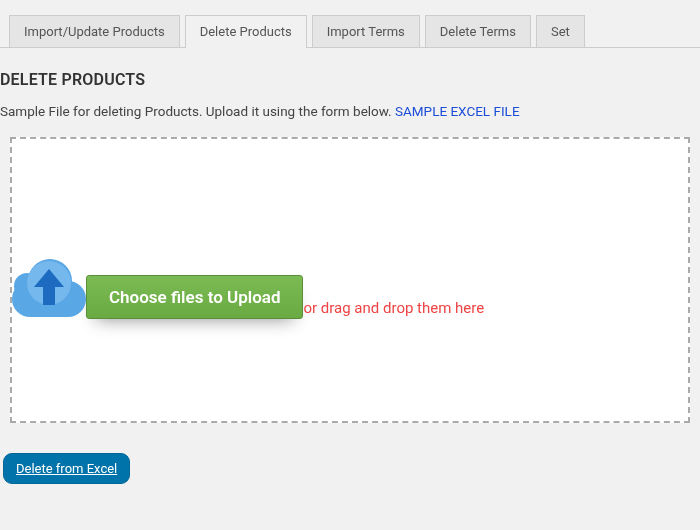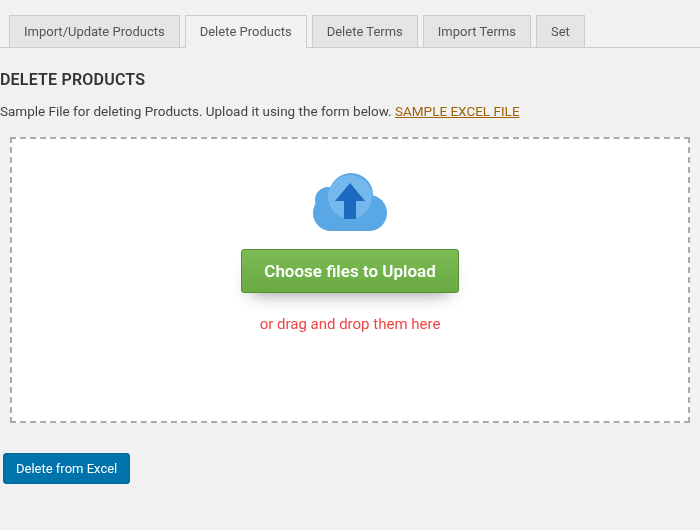--- a/index.html
+++ b/index.html
@@ -19,29 +19,29 @@
     white-space: nowrap;
   }
   .tab.active { background: #f1f1f1; position: relative; }
   .tab.active::after {
     content: ""; position: absolute; left: 0; right: 0; bottom: -1px; height: 1px; background: #f1f1f1;
   }
 
   .content { padding: 0 0 0 0; }
   .heading { font-size: 16px; font-weight: 600; letter-spacing: .2px; margin: 22px 0 14px 0; color: #333; }
   .desc { font-size: 13.5px; margin: 0 0 18px 0; color: #444; }
-  .desc a { color: #a16207; text-decoration: underline; cursor: pointer; }
+  .desc a { color: #1d4ed8; cursor: pointer; }
 
   .dropzone {
     border: 2px dashed #aaa;
     background: #fff;
     margin: 0 10px;
     height: 286px;
     display: flex;
-    flex-direction: column;
+    flex-direction: row;
     align-items: center;
     padding-top: 34px;
   }
 
   
   .cloud-wrap { width: 74px; height: 60px; position: relative; margin-bottom: 16px; }
   .cloud {
     position: absolute; inset: 0;
     background: #5aa7e6;
     border-radius: 34px;
@@ -84,32 +84,33 @@
   }
   .drag-hint { margin-top: 22px; font-size: 15px; color: #ef4444; }
 
   .delete-btn {
     margin: 30px 0 0 3px;
     background: #0073aa;
     border: 1px solid #006799;
     color: #fff;
     font-size: 13px;
     padding: 7px 12px;
-    border-radius: 3px;
+    border-radius: 9px;
     cursor: pointer;
+    text-decoration: underline;
   }
 </style>
 </head>
 <body>
 
 <div class="tabs">
   <div class="tab">Import/Update Products</div>
   <div class="tab active">Delete Products</div>
+  <div class="tab">Import Terms</div>
   <div class="tab">Delete Terms</div>
-  <div class="tab">Import Terms</div>
   <div class="tab">Set</div>
 </div>
 
 <div class="content">
   <h2 class="heading">DELETE PRODUCTS</h2>
   <p class="desc">
     <span>Sample File for deleting Products. Upload it using the form below. </span><a>SAMPLE EXCEL FILE</a>
   </p>
 
   <div class="dropzone">

